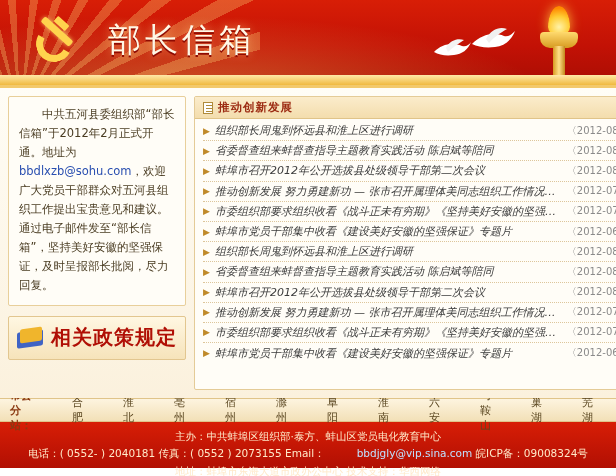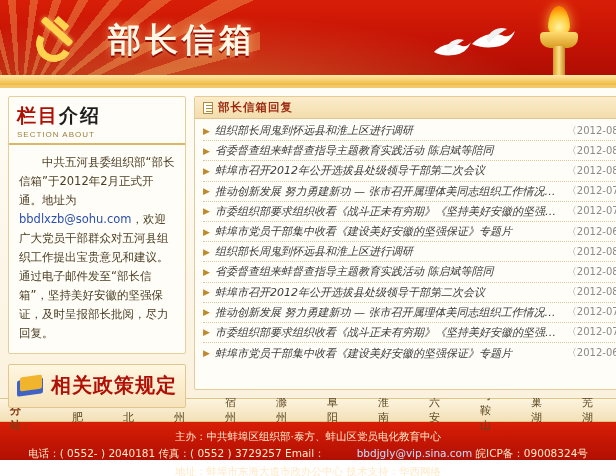--- a/index.html
+++ b/index.html
@@ -40,21 +40,21 @@
   .emblem .hammer2 { position:absolute; left:32px; top:6px; width:15px; height:7px; background:#ffd34d; transform: rotate(42deg); border-radius:1px;}
   .emblem .sickle {
     left:14px; top:12px; width:36px; height:36px; background:transparent;
     border:7px solid #ffd34d; border-radius:50%;
     border-right-color:transparent; border-top-color:transparent;
     transform: rotate(-15deg);
   }
   .banner-title {
     position:absolute; left:108px; top:18px;
     font-family: "DejaVu Serif", serif;
-    font-size: 33px; font-weight:bold; color:#fff8e6;
+    font-size: 33px; font-weight:normal; color:#fff8e6;
     letter-spacing: 4px;
     text-shadow: 0 2px 0 #8f0b02, 0 0 10px rgba(255,200,120,.7);
   }
   .dove { position:absolute; width:0; height:0; }
   .dove-1 { left:432px; top:36px; }
   .dove-2 { left:470px; top:24px; }
   .dove svg { position:absolute; left:0; top:0; }
   .torch {
     position:absolute; right:18px; top:6px; width:76px; height:78px;
   }
@@ -181,21 +181,21 @@
     gap:16px;
     font-family:"DejaVu Sans", sans-serif;
   }
   .citybar .label { font-weight:bold; color:#8b3a12; }
   .citybar .city { cursor:pointer;margin-left:24px; }
 
   
   .footer {
     background: linear-gradient(180deg,#d81e06,#b10f03);
     color:#ffe9c9;
-    height:38px;
+    height:46px;
     padding:6px 0 0 0;
     text-align:center;
     font-size:10.5px;
     line-height:1.65;
     font-family:"DejaVu Sans", sans-serif;
   }
   .footer .line .blue { color:#bfe1ff;margin-left:32px; }
 </style>
 </head>
 <body>
@@ -235,45 +235,39 @@
     </div>
 
     <div class="banner-stripe"></div>
   </div>
 
   <div class="content">
     <div class="content-bg"></div>
 
     <div class="left-col">
       <div class="panel">
-        <div class="panel-head">
-          <div class="cn">
-            <span>栏目</span><span class="hl">介绍</span>
-          </div>
-          <div class="en">SECTION ABOUT</div>
-        </div>
         <div class="intro-body">
           <span>中共五河县委组织部“部长信箱”于2012年2月正式开通。地址为</span><span class="blue">bbdlxzb@sohu.com</span><span>，欢迎广大党员干部群众对五河县组织工作提出宝贵意见和建议。通过电子邮件发至“部长信箱”，坚持美好安徽的坚强保证，及时呈报部长批阅，尽力回复。</span>
         </div>
       </div>
 
       <div class="policy">
         <div class="bookicon">
           <div class="b1"></div>
           <div class="b2"></div>
         </div>
         <div class="ptext">相关政策规定</div>
       </div>
     </div>
 
     <div class="right-col">
       <div class="list-panel">
         <div class="list-head">
           <span class="doc-icon"></span>
-          <span class="ht">部长信箱回复</span>
+          <span class="ht">推动创新发展</span>
         </div>
         <div class="list-body">
           <div class="row">
             <span class="arrow">▶</span>
             <span class="txt">组织部长周鬼到怀远县和淮上区进行调研</span>
             <span class="date">〈2012-08-24〉</span>
           </div>
           <div class="row">
             <span class="arrow">▶</span>
             <span class="txt">省委督查组来蚌督查指导主题教育实践活动  陈启斌等陪同</span>
@@ -350,18 +344,18 @@
     <span class="city">宣 城</span>
     <span class="city">铜 陵</span>
     <span class="city">池 州</span>
     <span class="city">安 庆</span>
     <span class="city">黄 山</span>
   </div>
 
   <div class="footer">
     <div class="line">主办：中共蚌埠区组织部·泰方、蚌山区党员电化教育中心</div>
     <div class="line">
-      <span>电话：( 0552- ) 2040181  传真：( 0552 ) 3729257  Email：</span><span class="blue">bbdjgly@vip.sina.com</span><span>  皖ICP备：09008324号</span>
+      <span>电话：( 0552- ) 2040181  传真：( 0552 ) 2073155  Email：</span><span class="blue">bbdjgly@vip.sina.com</span><span>  皖ICP备：09008324号</span>
     </div>
     <div class="line">地址：蚌埠市东海大道市政办公中心  技术支持：华西网络</div>
   </div>
 
 </div>
 
 </body></html>

